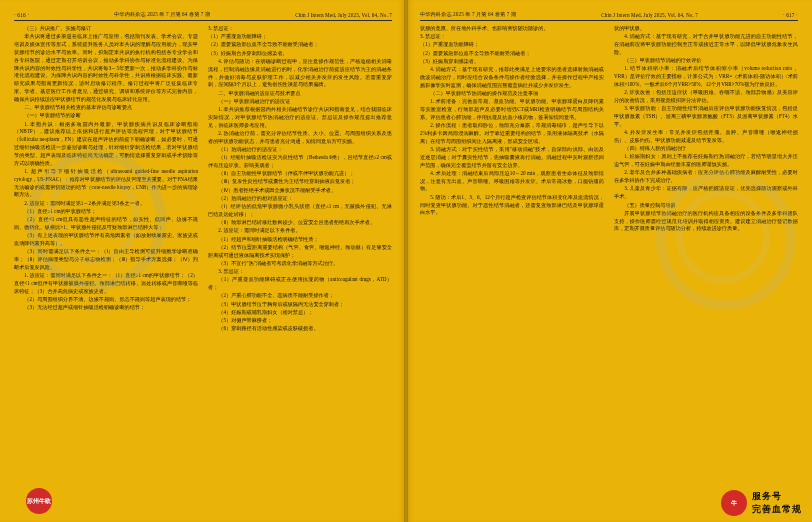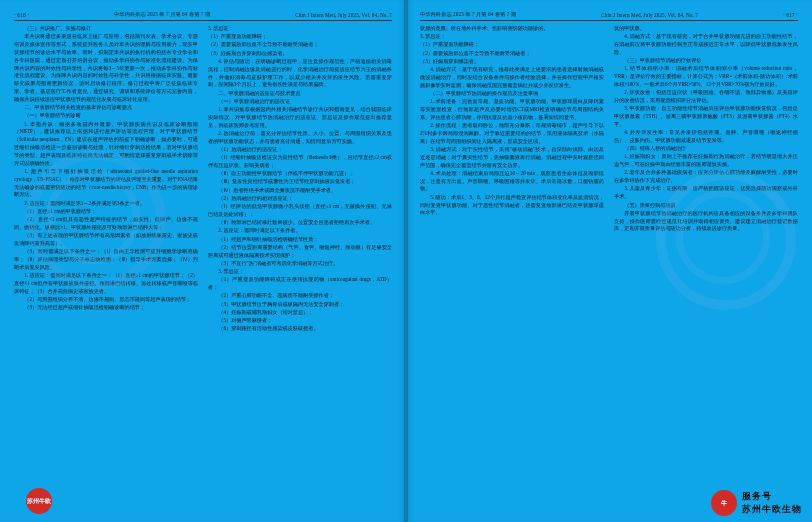--- a/index.html
+++ b/index.html
@@ -9,21 +9,21 @@
     font-family:"Liberation Serif", serif;
   }
   .spread{
     position:relative;width:812px;height:522px;
     display:flex;gap:0;
     background:#b9b9b9;
   }
   .page{
     position:relative;
     width:406px;height:522px;
-    background:#0ea5e9;
+    background:#eab308;
     box-sizing:border-box;
     padding:10px 14px 8px 14px;
     overflow:hidden;
   }
   .page.left{box-shadow:inset -6px 0 10px -8px rgba(0,0,0,.45);}
   .page.right{box-shadow:inset 6px 0 10px -8px rgba(0,0,0,.45);}
   .runhead{
     display:flex;align-items:center;
     font-size:5.2px;color:#1b1b1b;
     letter-spacing:.1px;
@@ -211,19 +211,19 @@
         <p>3. 儿童及青少年：证据有限，应严格把握适应证，优先选择随访观察或外科手术。</p>
         <p>（五）质量控制与培训</p>
         <p>开展甲状腺结节热消融治疗的医疗机构应具备相应的设备条件及多学科团队支持，操作医师需经过规范化培训并取得相应资质。建议建立消融治疗登记数据库，定期开展质量评估与随访分析，持续改进诊疗质量。</p>
       </div>
     </div>
 
     <div class="badge-right">
       <div class="circ">牛</div>
       <div class="txt">
         <span class="t1">服务号</span>
-        <span class="t2">苏州牛欧生物</span>
+        <span class="t2">完善血常规</span>
       </div>
     </div>
   </div>
 
   <div class="gutter"></div>
 </div>
 
 </body></html>

